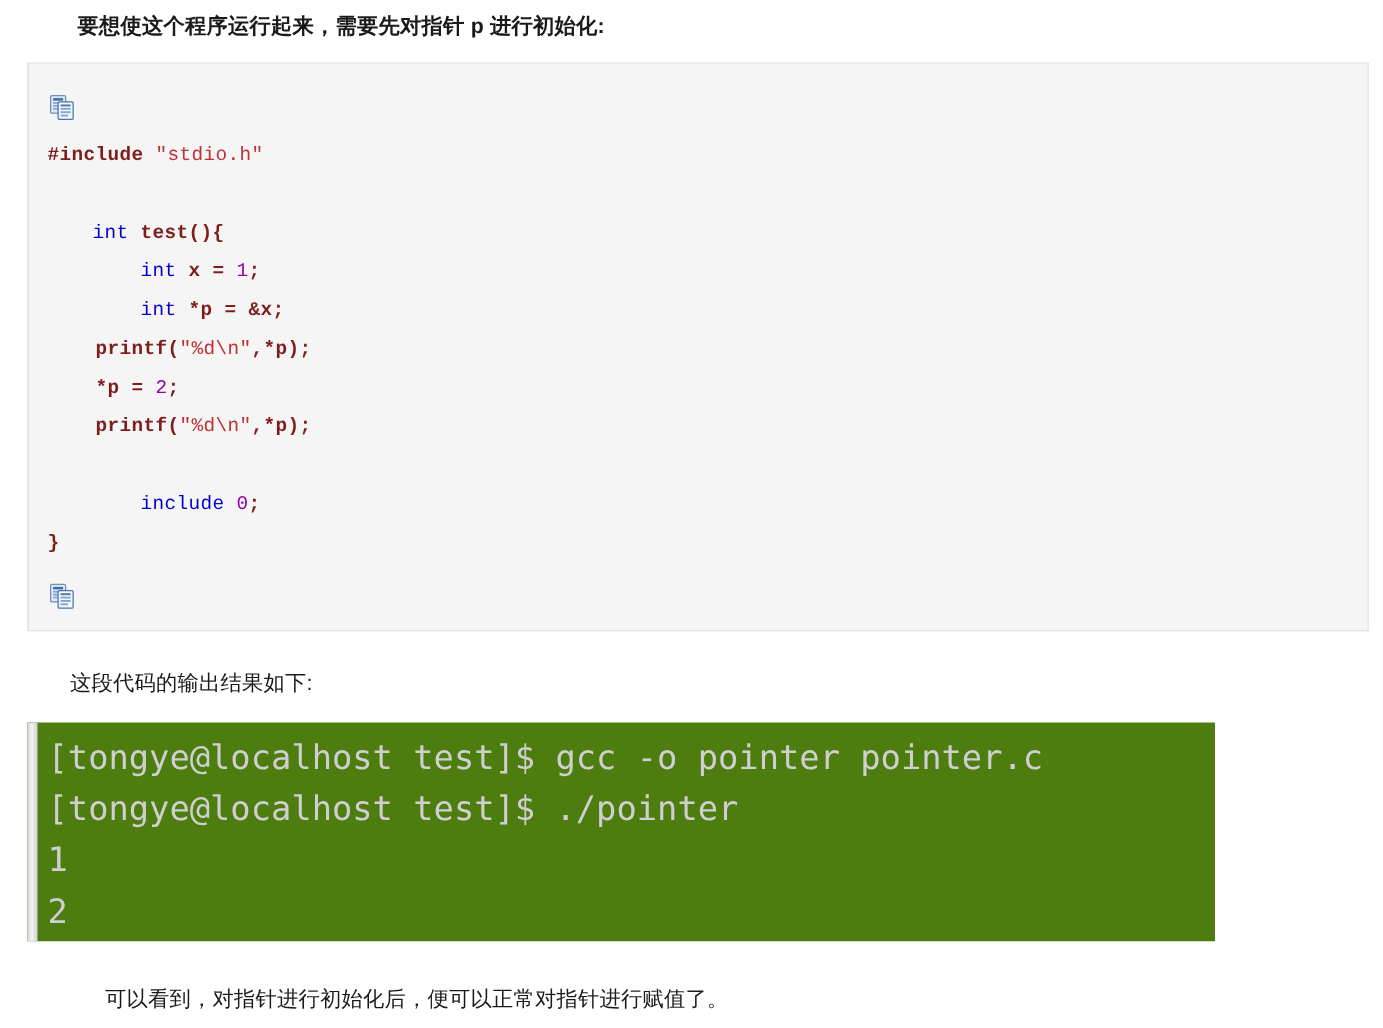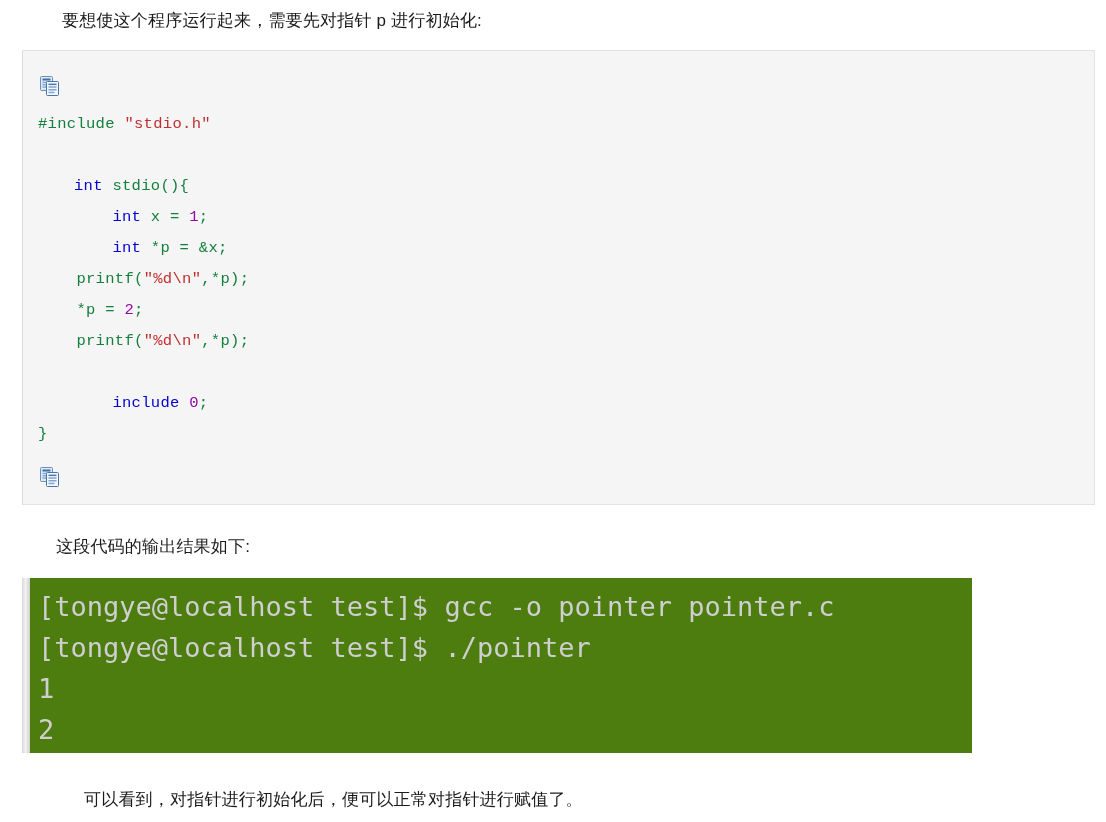--- a/index.html
+++ b/index.html
@@ -18,21 +18,21 @@
   
   .para {
     position: absolute;
     font-family: "Liberation Sans", sans-serif;
     font-size: 17px;
     color: #1a1a1a;
     line-height: 1.6;
     white-space: nowrap;
     letter-spacing: 0.2px;
   }
-  #intro-paragraph { left: 62px; top: 7px; }
+  #intro-paragraph { left: 62px; top: 7px; font-weight: bold; }
   #output-caption   { left: 56px; top: 533px; }
   #closing-paragraph{ left: 84px; top: 786px; }
 
   
   #code-block {
     position: absolute;
     left: 22px;
     top: 50px;
     width: 1073px;
     height: 455px;
@@ -61,21 +61,21 @@
     font-family: "Liberation Mono", "DejaVu Sans Mono", monospace;
     font-size: 15.5px;
     line-height: 31px;
     color: #303030;
     white-space: pre;
     letter-spacing: 0.3px;
   }
   .k  { color: #0000d0; margin-left: 36px; }           
   .s  { color: #c03030; }           
   .n  { color: #9400a8; }           
-  .pl { color: #15803d; }           
+  .pl { color: #7f1d1d; font-weight: bold; }           
 
   
   #terminal {
     position: absolute;
     left: 22px;
     top: 578px;
     width: 950px;
     height: 175px;
     background: #4d7c0f;
     overflow: hidden;
@@ -119,21 +119,21 @@
       <rect x="7.5" y="6.5" width="12" height="14" rx="1" fill="#f2f7fd" stroke="#4a75ab" stroke-width="1"></rect>
       <rect x="9.5" y="8.6" width="8" height="1.5" fill="#4a79b0"></rect>
       <rect x="9.5" y="11.3" width="8" height="1.5" fill="#82a6cf"></rect>
       <rect x="9.5" y="14" width="8" height="1.5" fill="#82a6cf"></rect>
       <rect x="9.5" y="16.7" width="6" height="1.5" fill="#82a6cf"></rect>
     </svg>
   </span>
 
   <pre class="code" id="code-text"><span class="pl">#include </span><span class="s">"stdio.h"</span>
 
-<span class="k">int</span><span class="pl"> stdio(){</span>
+<span class="k">int</span><span class="pl"> test(){</span>
 <span class="pl">    </span><span class="k">int</span><span class="pl"> x = </span><span class="n">1</span><span class="pl">;</span>
 <span class="pl">    </span><span class="k">int</span><span class="pl"> *p = &amp;x;</span>
 <span class="pl">    printf(</span><span class="s">"%d\n"</span><span class="pl">,*p);</span>
 <span class="pl">    *p = </span><span class="n">2</span><span class="pl">;</span>
 <span class="pl">    printf(</span><span class="s">"%d\n"</span><span class="pl">,*p);</span>
 
 <span class="pl">    </span><span class="k">include</span><span class="pl"> </span><span class="n">0</span><span class="pl">;</span>
 <span class="pl">}</span></pre>
 
   <span class="copy-icon-wrap" id="copy-icon-bottom">

